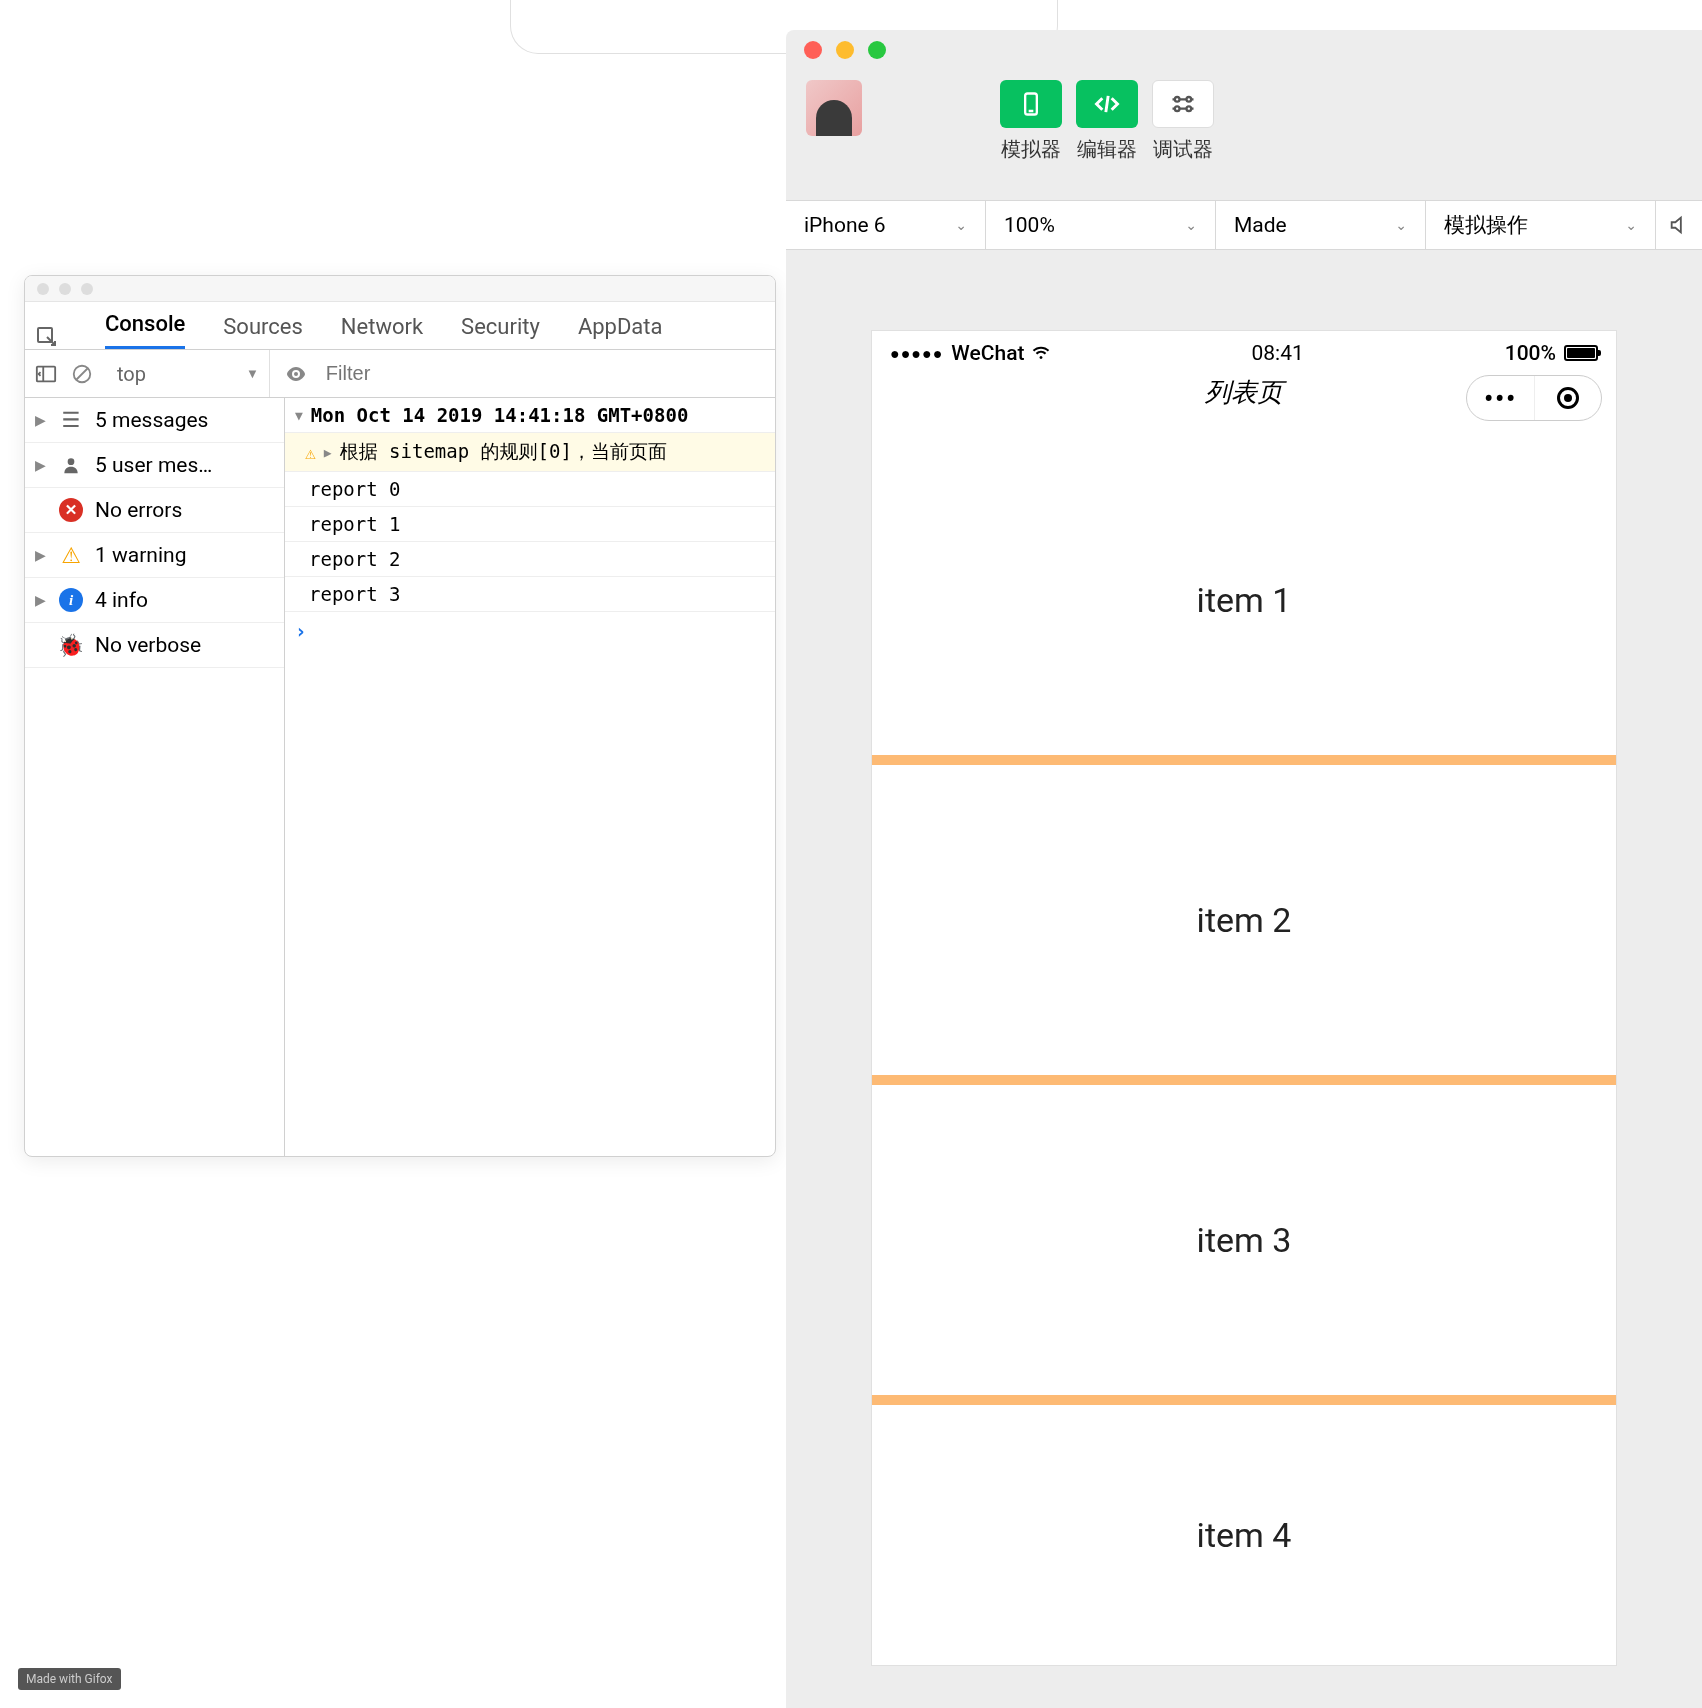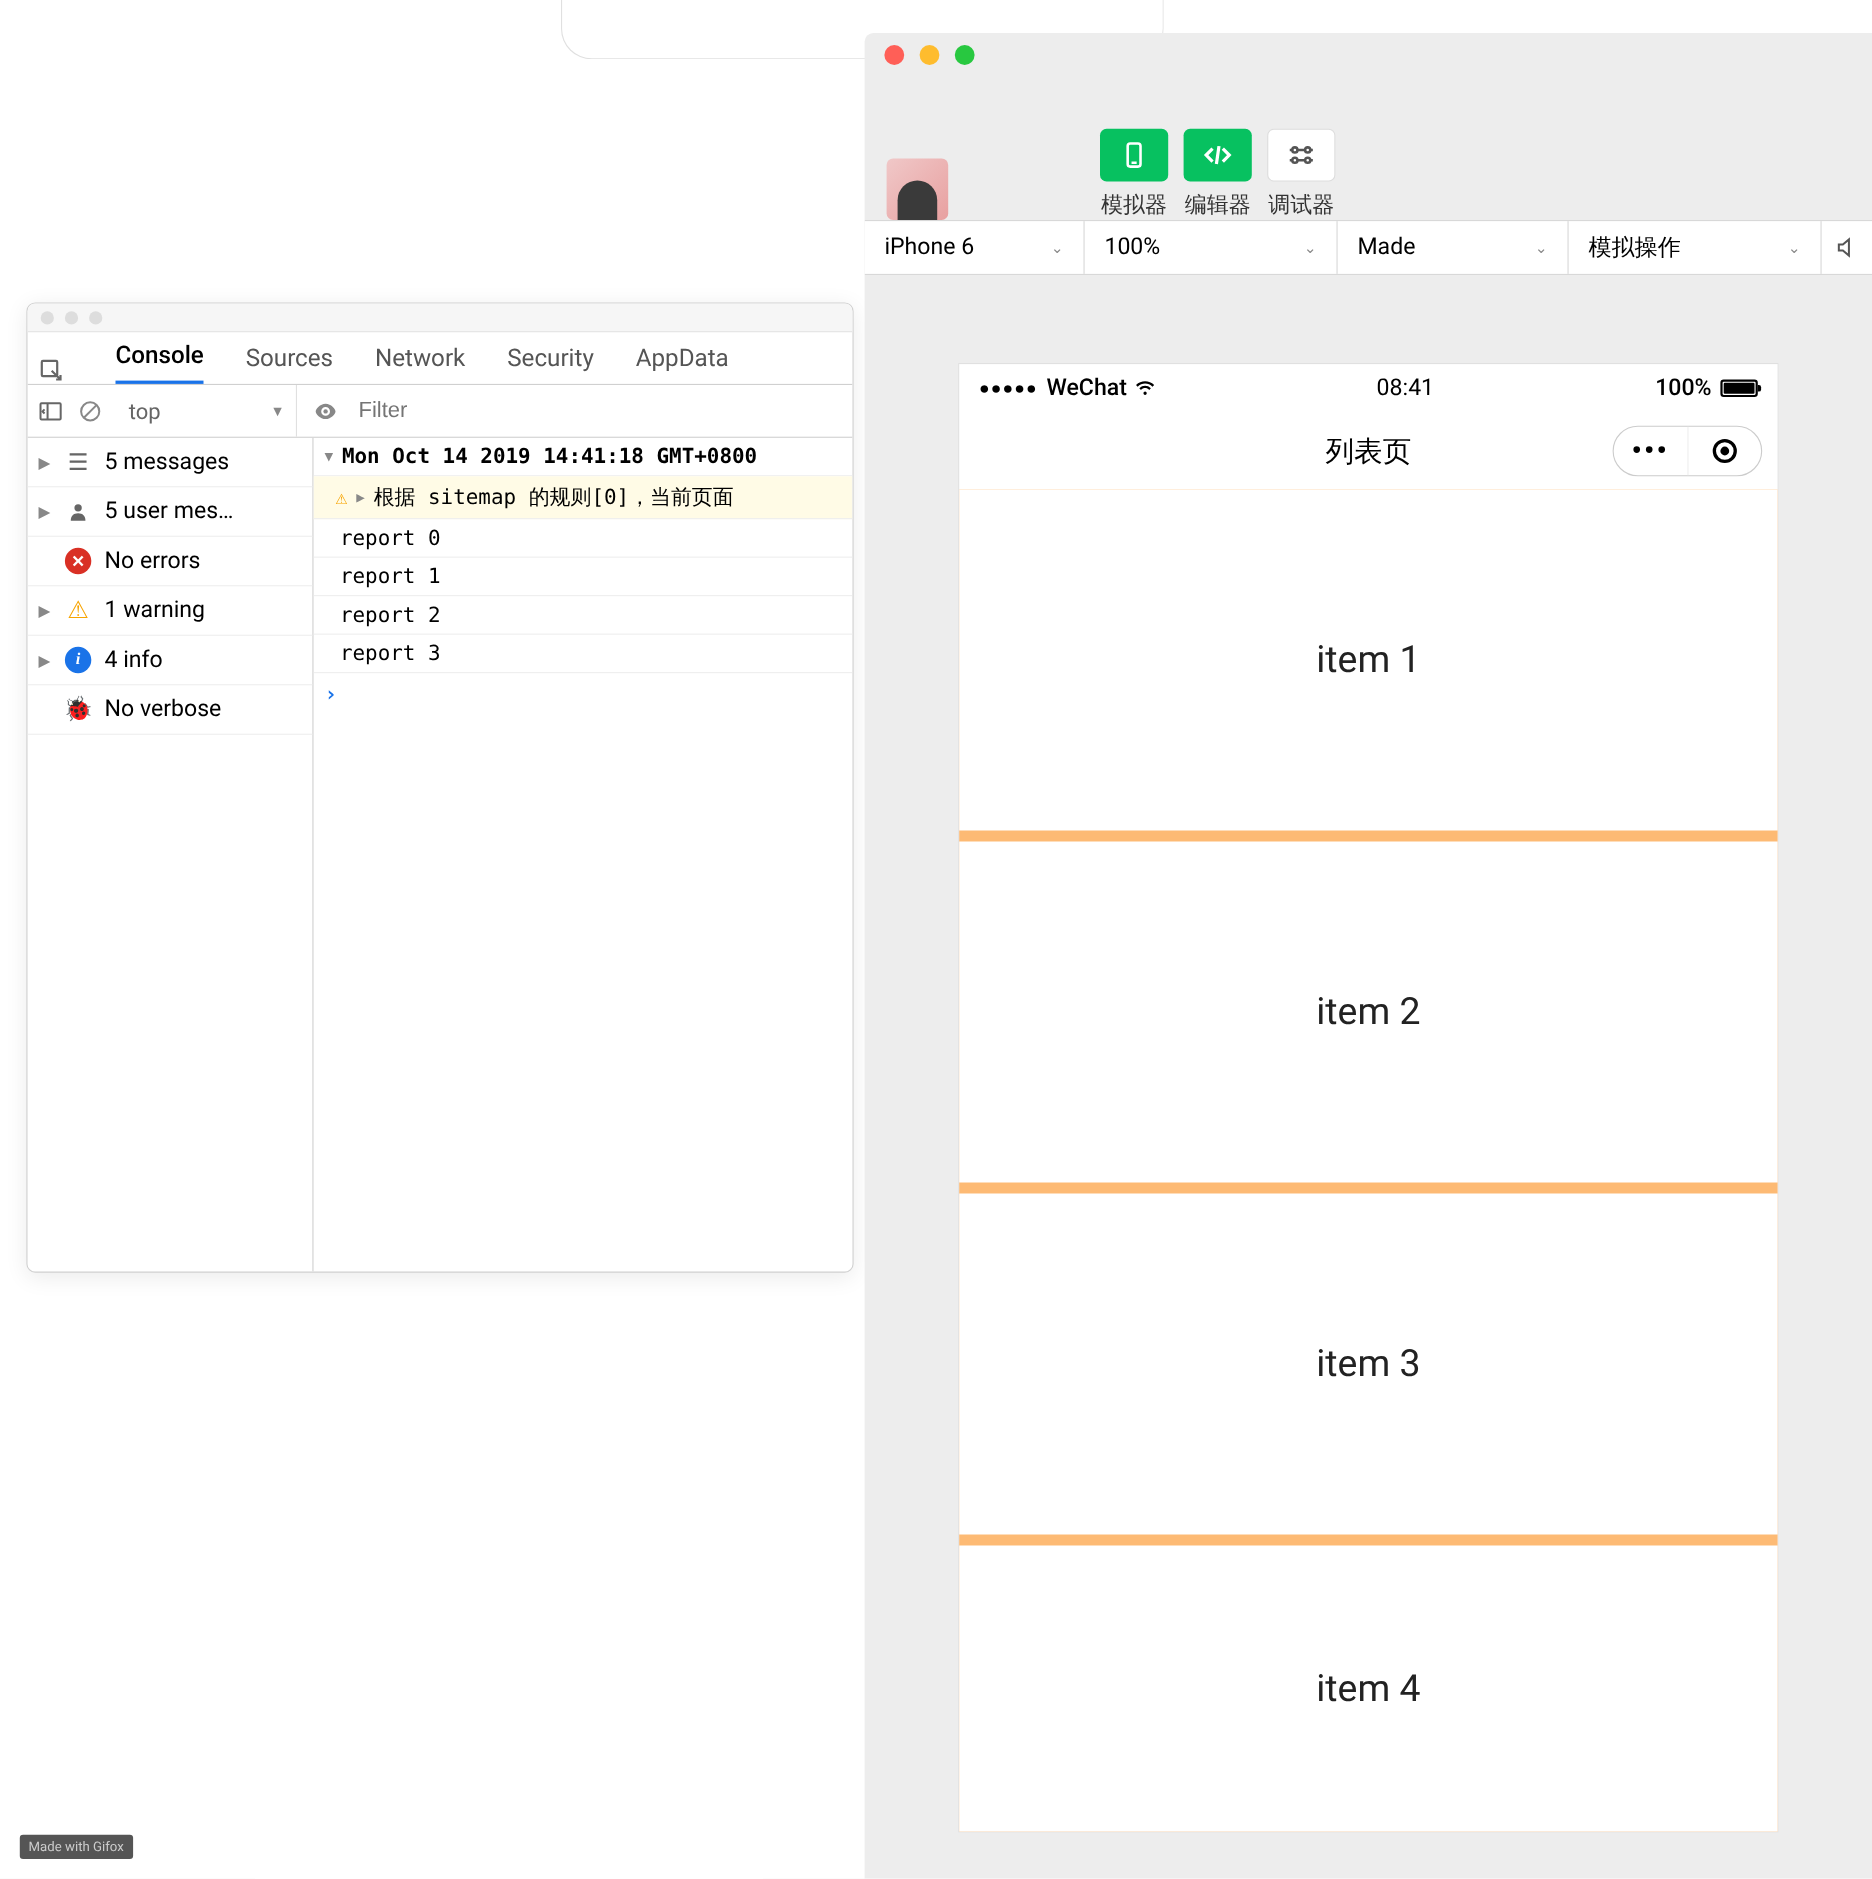--- a/index.html
+++ b/index.html
@@ -144,21 +144,21 @@
   gap: 14px;
 }
 .mac-btn { width: 18px; height: 18px; border-radius: 50%; }
 .mac-red { background: #ff5f57; }
 .mac-yellow { background: #febc2e; }
 .mac-green { background: #28c840; }
 
 .ide-toolbar {
   height: 130px;
   display: flex;
-  align-items: flex-end;
+  align-items: flex-start;
   padding: 10px 20px 0 20px;
   gap: 18px;
 }
 .avatar {
   width: 56px;
   height: 56px;
   border-radius: 6px;
   background: linear-gradient(135deg, #f0c8c8, #e8a0a0);
   position: relative;
   overflow: hidden;
@@ -231,24 +231,25 @@
 .status-left { display: flex; align-items: center; gap: 8px; font-weight: 500; }
 .status-right { display: flex; align-items: center; gap: 8px; font-weight: 500; }
 .dots { letter-spacing: 1px; font-size: 16px; }
 .battery-icon { width: 34px; height: 16px; border: 2px solid #000; border-radius: 3px; position: relative; }
 .battery-icon::after { content: ''; position: absolute; right: -5px; top: 3px; width: 3px; height: 6px; background: #000; border-radius: 0 2px 2px 0; }
 .battery-icon::before { content: ''; position: absolute; left: 1px; top: 1px; bottom: 1px; right: 1px; background: #000; border-radius: 1px; }
 
 .nav-bar {
   height: 70px;
   display: flex;
-  align-items: center;
+  align-items: flex-start;
   justify-content: center;
   position: relative;
   font-size: 26px;
+  font-style: italic;
 }
 .capsule {
   position: absolute;
   right: 14px;
   display: flex;
   align-items: center;
   border: 1px solid #ccc;
   border-radius: 30px;
   height: 46px;
   width: 136px;

